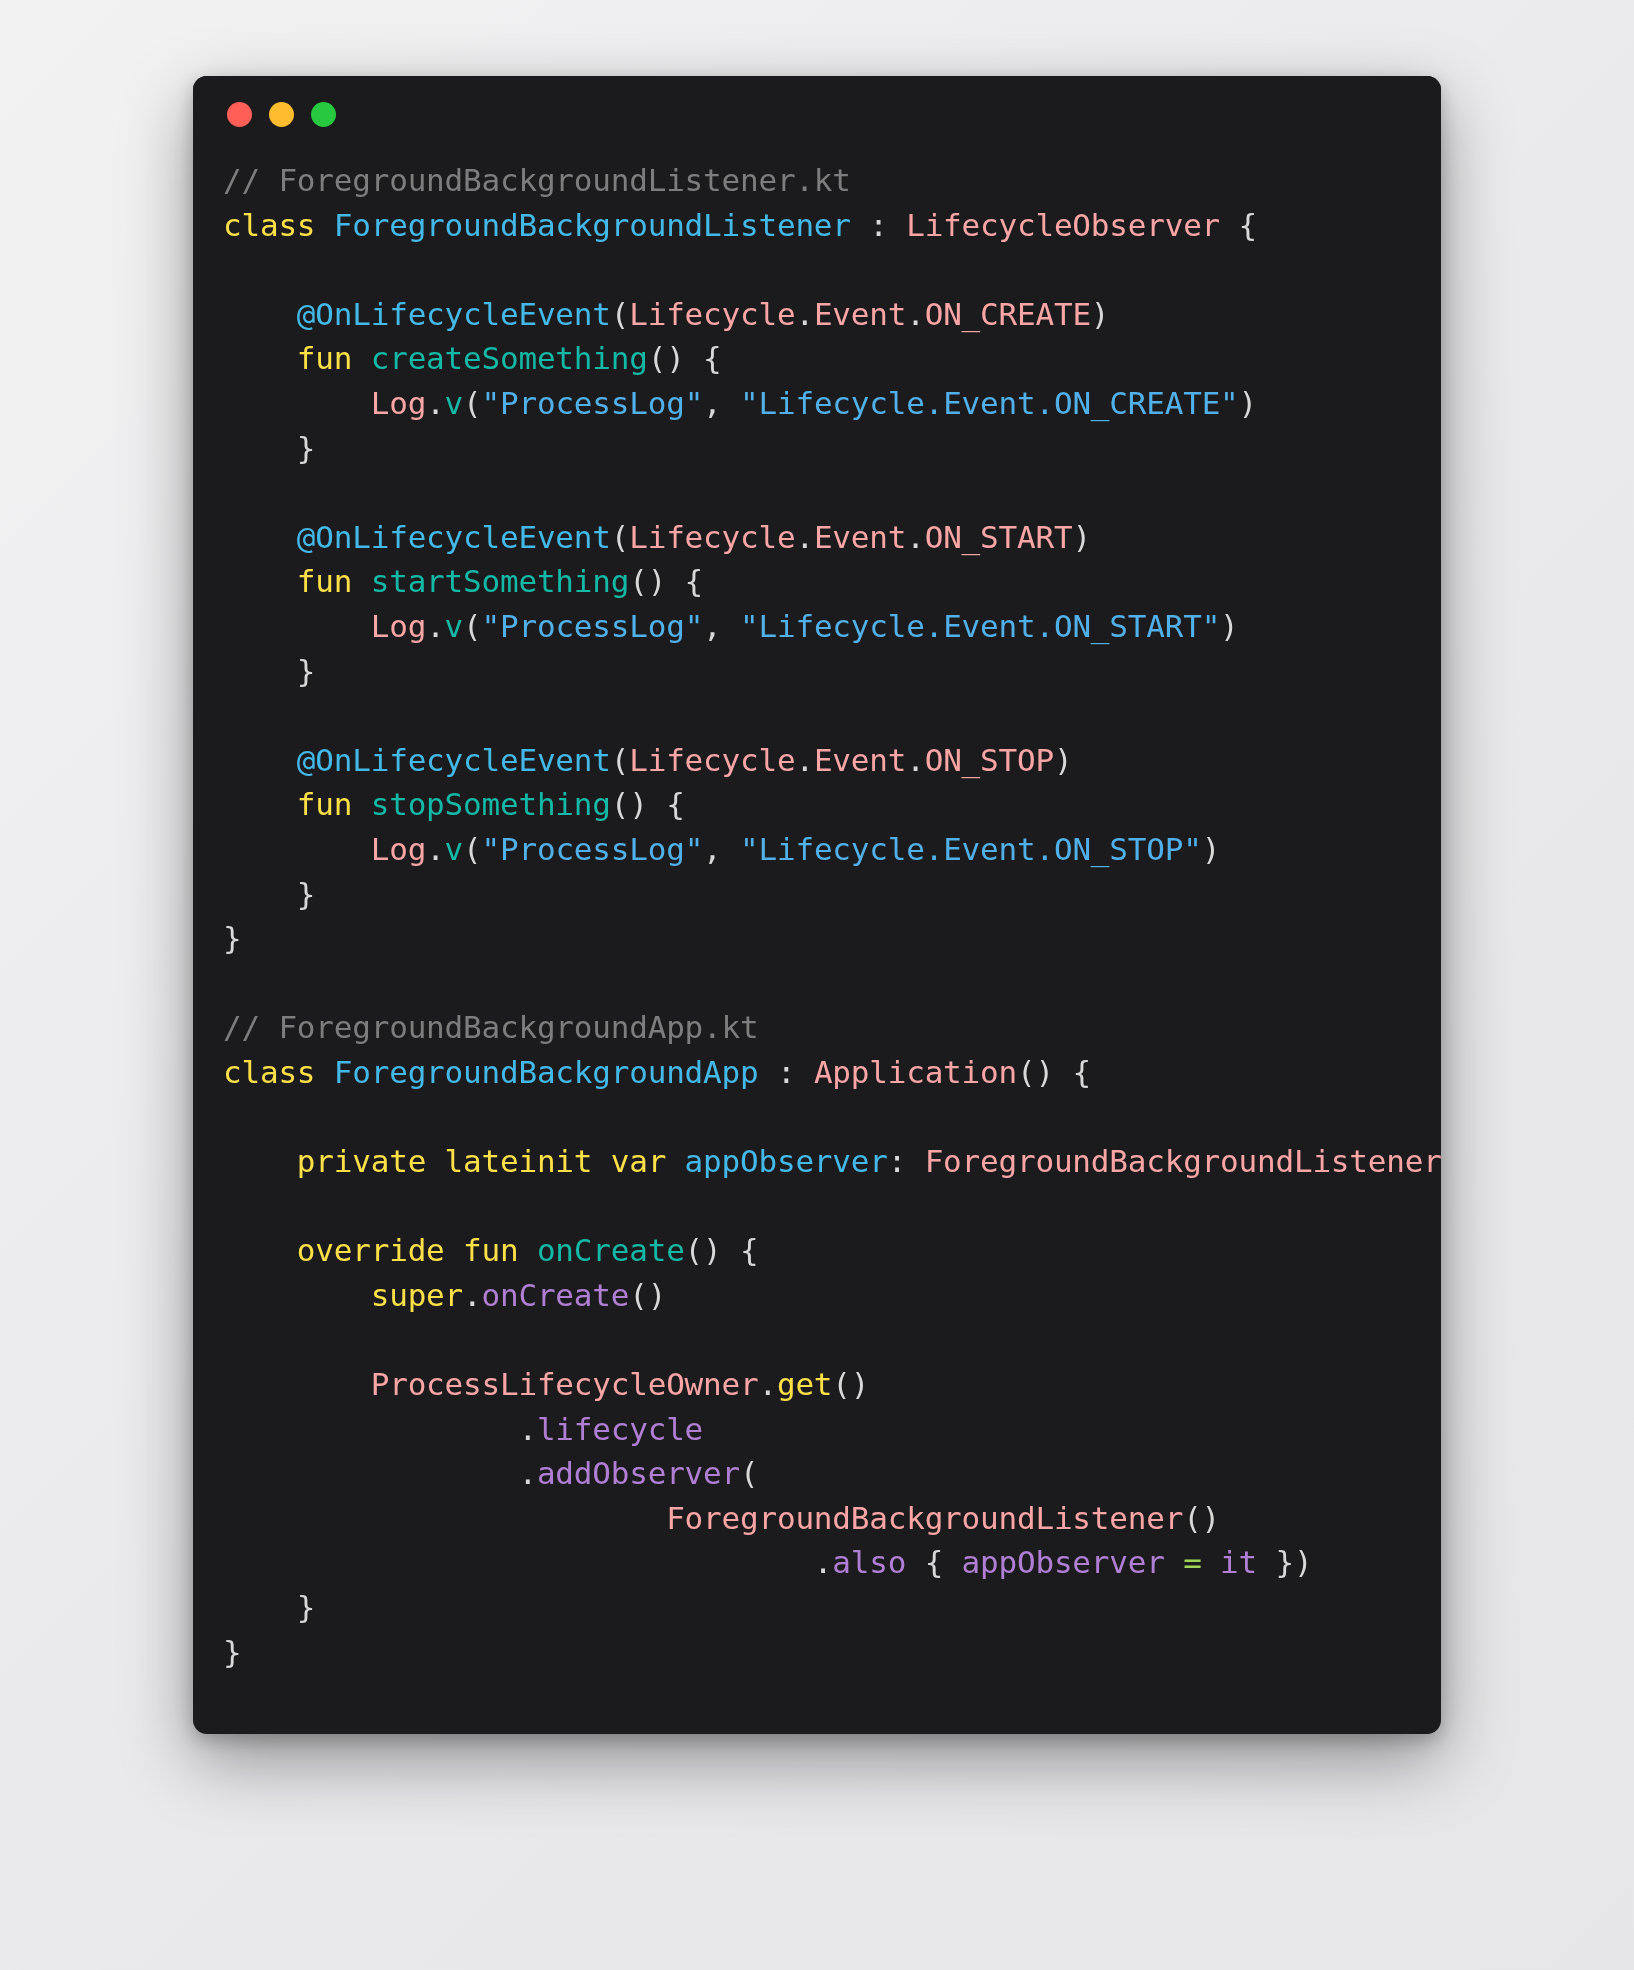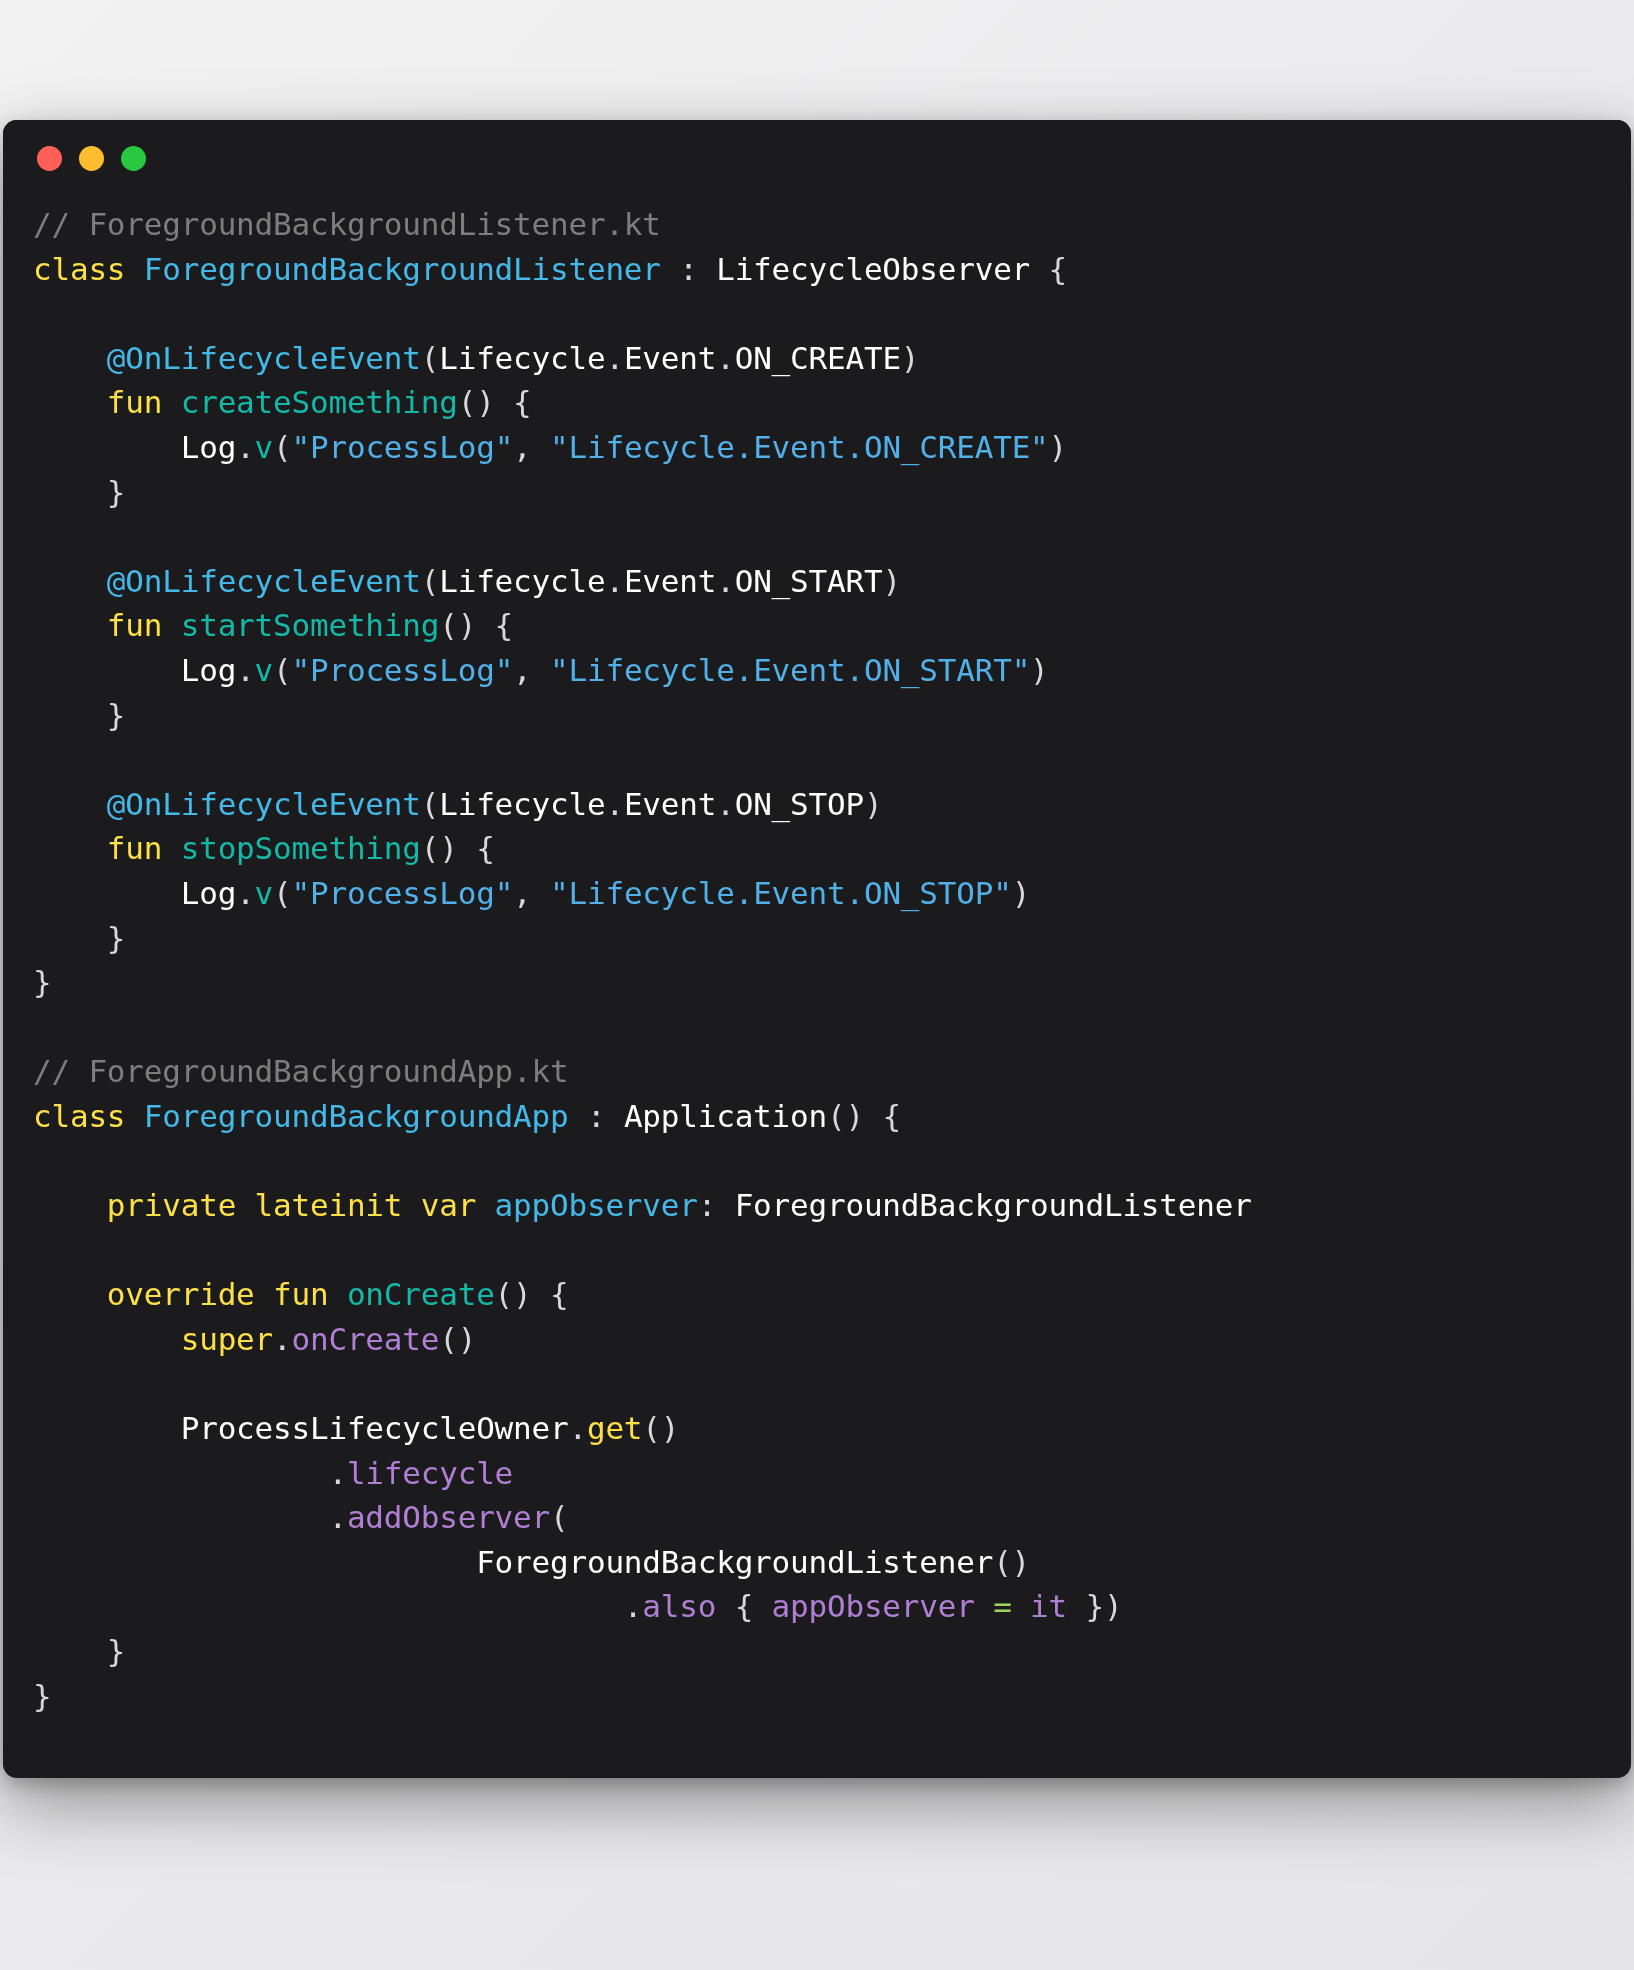--- a/index.html
+++ b/index.html
@@ -17,22 +17,22 @@
   }
   .page {
     position: absolute;
     inset: 0;
     background: linear-gradient(135deg, #f2f2f3 0%, #eaeaec 50%, #e6e6e8 100%);
     display: flex;
     align-items: flex-start;
     justify-content: center;
   }
   .window {
-    margin-top: 120px;
-    width: 1628px;
+    margin-top: 76px;
+    width: 1248px;
     background: #1b1b1d;
     border-radius: 14px;
     box-shadow: 0 26px 70px rgba(0,0,0,0.38), 0 6px 18px rgba(0,0,0,0.22);
     overflow: hidden;
     position: relative;
   }
   .titlebar {
     height: 76px;
     display: flex;
     align-items: center;
@@ -59,21 +59,21 @@
     color: #d8d8d8;
     letter-spacing: -0.2px;
   }
   .line { min-height: 44.6px; }
   .line.blank { height: 44.6px; }
 
   
   .c-comment { color: #7d7d7d; }
   .c-key     { color: #fde047; }
   .c-type    { color: #44b9e8; }
-  .c-class   { color: #ffffff; }
+  .c-class   { color: #fca5a5; }
   .c-fn      { color: #14b8a6; }
   .c-str     { color: #52b0e8; }
   .c-punct   { color: #d8d8d8; }
   .c-op      { color: #9fd459; }
   .c-prop    { color: #b07fd4; }
   .c-ident   { color: #44b9e8; }
 </style>
 </head>
 <body>
 

